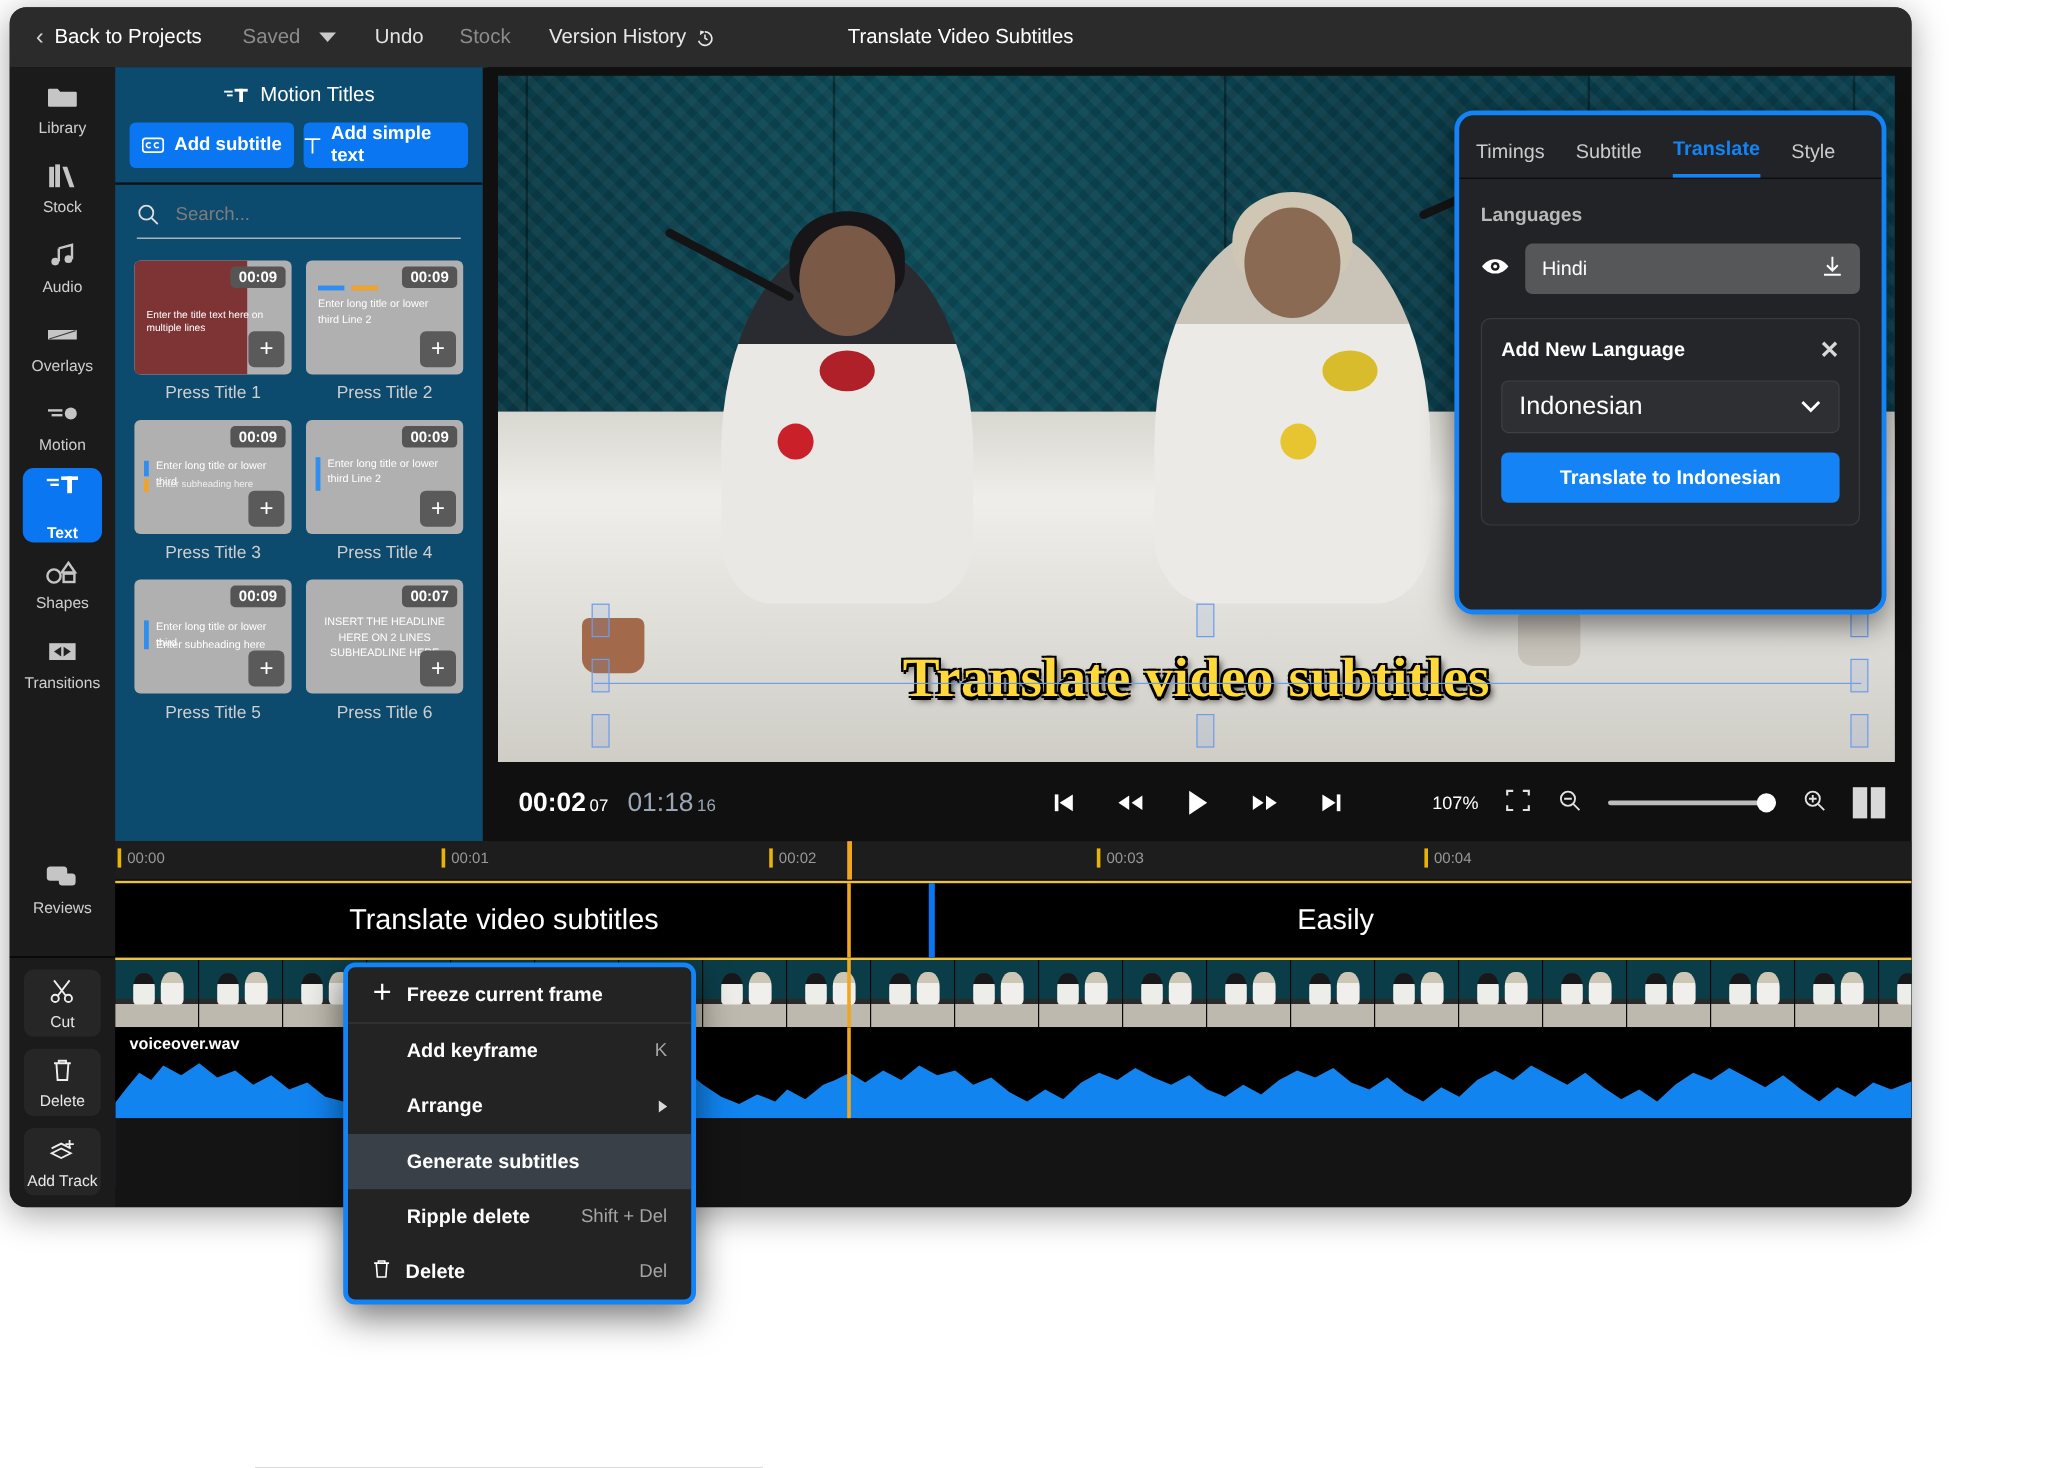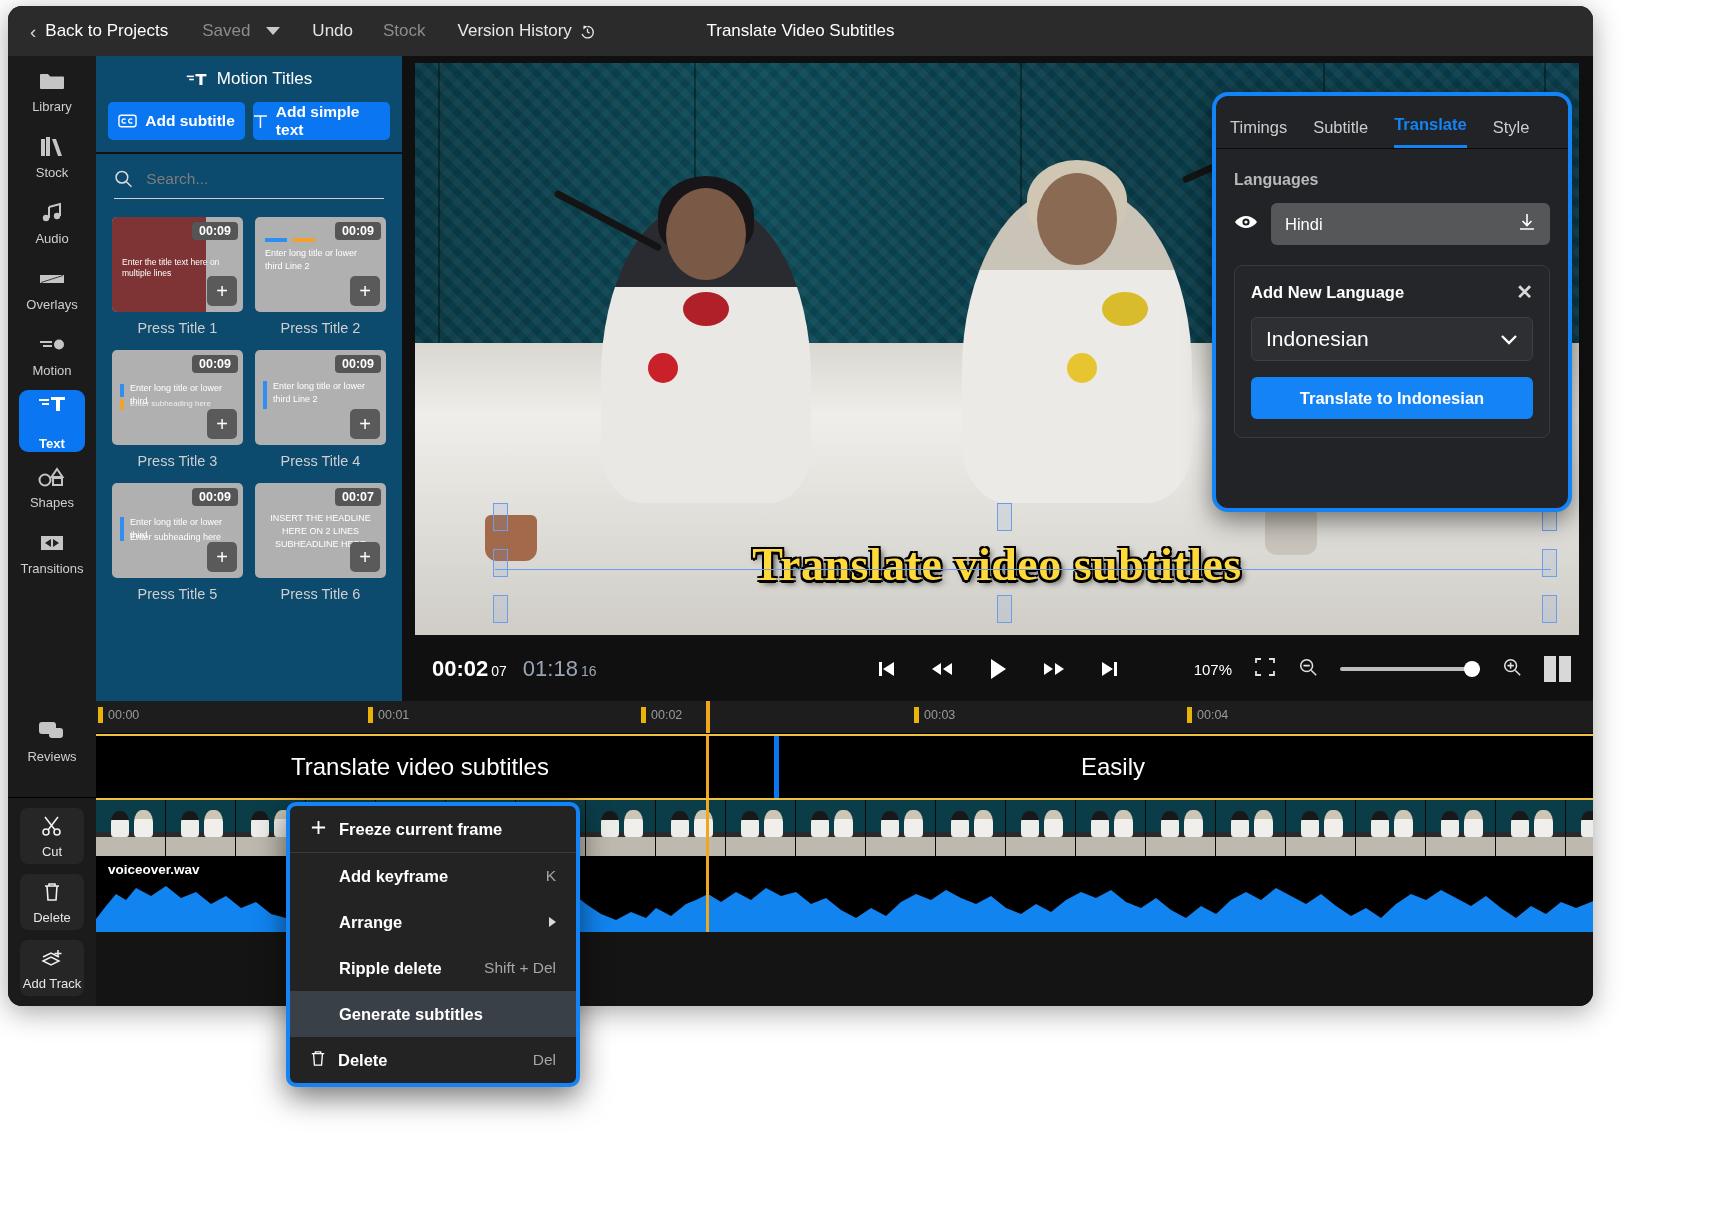--- a/index.html
+++ b/index.html
@@ -122,21 +122,21 @@
   .zoomlevel{color:#fff;font-size:15px;}
   .pslider{position:relative;width:140px;height:4px;background:#bdbdbd;border-radius:2px;}
   .pslider .k{position:absolute;right:0;top:-6px;width:16px;height:16px;border-radius:50%;background:#fff;}
   .splitbtn{display:flex;gap:3px;}
   .splitbtn i{display:block;width:12px;height:26px;background:#d8d8d8;}
 
   
   .timeline{position:absolute;left:88px;right:0;top:695px;bottom:0;background:#141414;}
   .ruler{position:relative;height:32px;background:#1d1d1d;border-bottom:1px solid #000;}
   .tick{position:absolute;top:6px;color:#9a9a9a;font-size:12.5px;padding-left:5px;
-        border-left:5px solid #eab308;height:16px;line-height:16px;}
+        border-left:3px solid #eab308;height:16px;line-height:16px;}
   .playhead{position:absolute;top:0;bottom:0;width:4px;background:#f0a71f;z-index:5;}
   .track-sub{position:relative;height:62px;background:#000;border-top:2px solid #f0c040;
              border-bottom:2px solid #f0c040;display:flex;align-items:center;}
   .sub-txt{position:absolute;color:#fff;font-size:24px;}
   .blue-mark{position:absolute;top:0;bottom:0;width:5px;background:#0b76f2;}
   .track-vid{position:relative;height:56px;background:#0d0d0d;overflow:hidden;display:flex;}
   .fr{width:69px;height:100%;flex:0 0 auto;border-right:1px solid #0a0a0a;
       background:linear-gradient(#0b3d49 0 58%,#2a2a2a 58% 66%,#bdb9ae 66% 100%);position:relative;}
   .fr:before{content:"";position:absolute;left:22%;bottom:34%;width:18px;height:26px;border-radius:44% 44% 15% 15%;
              background:linear-gradient(#18171a 0 36%,#ededea 36%);}
@@ -660,29 +660,29 @@
   <div class="ctx-item">
     <span style="width:17px"></span>
     <span>Add keyframe</span>
     <span class="sc">K</span>
   </div>
   <div class="ctx-item">
     <span style="width:17px"></span>
     <span>Arrange</span>
     <span class="ctx-arrow"></span>
   </div>
+  <div class="ctx-item hl">
+    <span style="width:17px"></span>
+    <span>Generate subtitles</span>
+  </div>
   <div class="ctx-item">
     <span style="width:17px"></span>
     <span>Ripple delete</span>
     <span class="sc">Shift + Del</span>
   </div>
-  <div class="ctx-item hl">
-    <span style="width:17px"></span>
-    <span>Generate subtitles</span>
-  </div>
   <div class="ctx-item">
     <span>
       <svg width="16" height="17" viewBox="0 0 18 19">
           <path d="M2 4h14M6 4V2h6v2M4 4l1 13h8l1-13" fill="none" stroke="#fff" stroke-width="1.5"></path>
         </svg>
     </span>
     <span>Delete</span>
     <span class="sc">Del</span>
   </div>
 </div>

